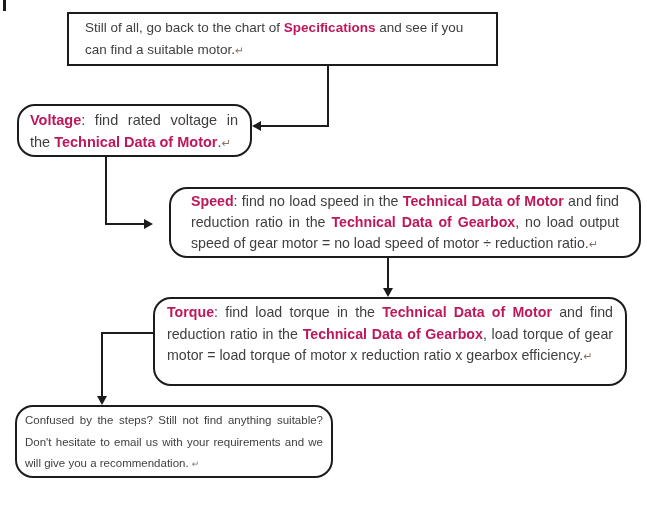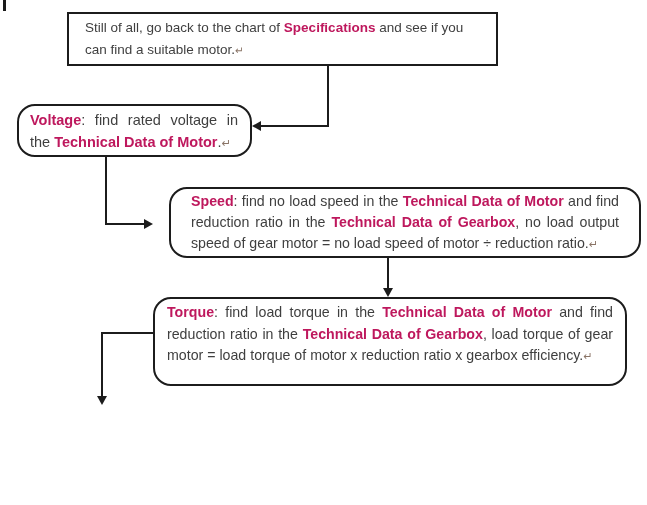--- a/index.html
+++ b/index.html
@@ -93,20 +93,21 @@
   <div class="caret"></div>
 
   <div class="node node-start"><span>Still of all, go back to the chart of </span><span class="b">Specifications</span><span> and see if you can find a suitable motor.</span><span class="ret">↵</span></div>
 
   <div class="node node-voltage justify"><span class="b">Voltage</span><span>: find rated voltage in the </span><span class="b">Technical Data of Motor</span><span>.</span><span class="ret">↵</span></div>
 
   <div class="node node-speed justify"><span class="b">Speed</span><span>: find no load speed in the </span><span class="b">Technical Data of Motor</span><span> and find reduction ratio in the </span><span class="b">Technical Data of Gearbox</span><span>, no load output speed of gear motor = no load speed of motor ÷ reduction ratio.</span><span class="ret">↵</span></div>
 
   <div class="node node-torque justify"><span class="b">Torque</span><span>: find load torque in the </span><span class="b">Technical Data of Motor</span><span> and find reduction ratio in the </span><span class="b">Technical Data of Gearbox</span><span>, load torque of gear motor = load torque of motor x reduction ratio x gearbox efficiency.</span><span class="ret">↵</span></div>
 
+  <div class="node node-contact justify"><span>Confused by the steps? Still not find anything suitable? Don't hesitate to email us with your requirements and we will give you a recommendation. </span><span class="ret">↵</span></div>
 
   <div class="line c1v"></div>
   <div class="line c1h"></div>
   <div class="arrow arrow-left c1a"></div>
 
   <div class="line c2v"></div>
   <div class="line c2h"></div>
   <div class="arrow arrow-right c2a"></div>
 
   <div class="line c3v"></div>

